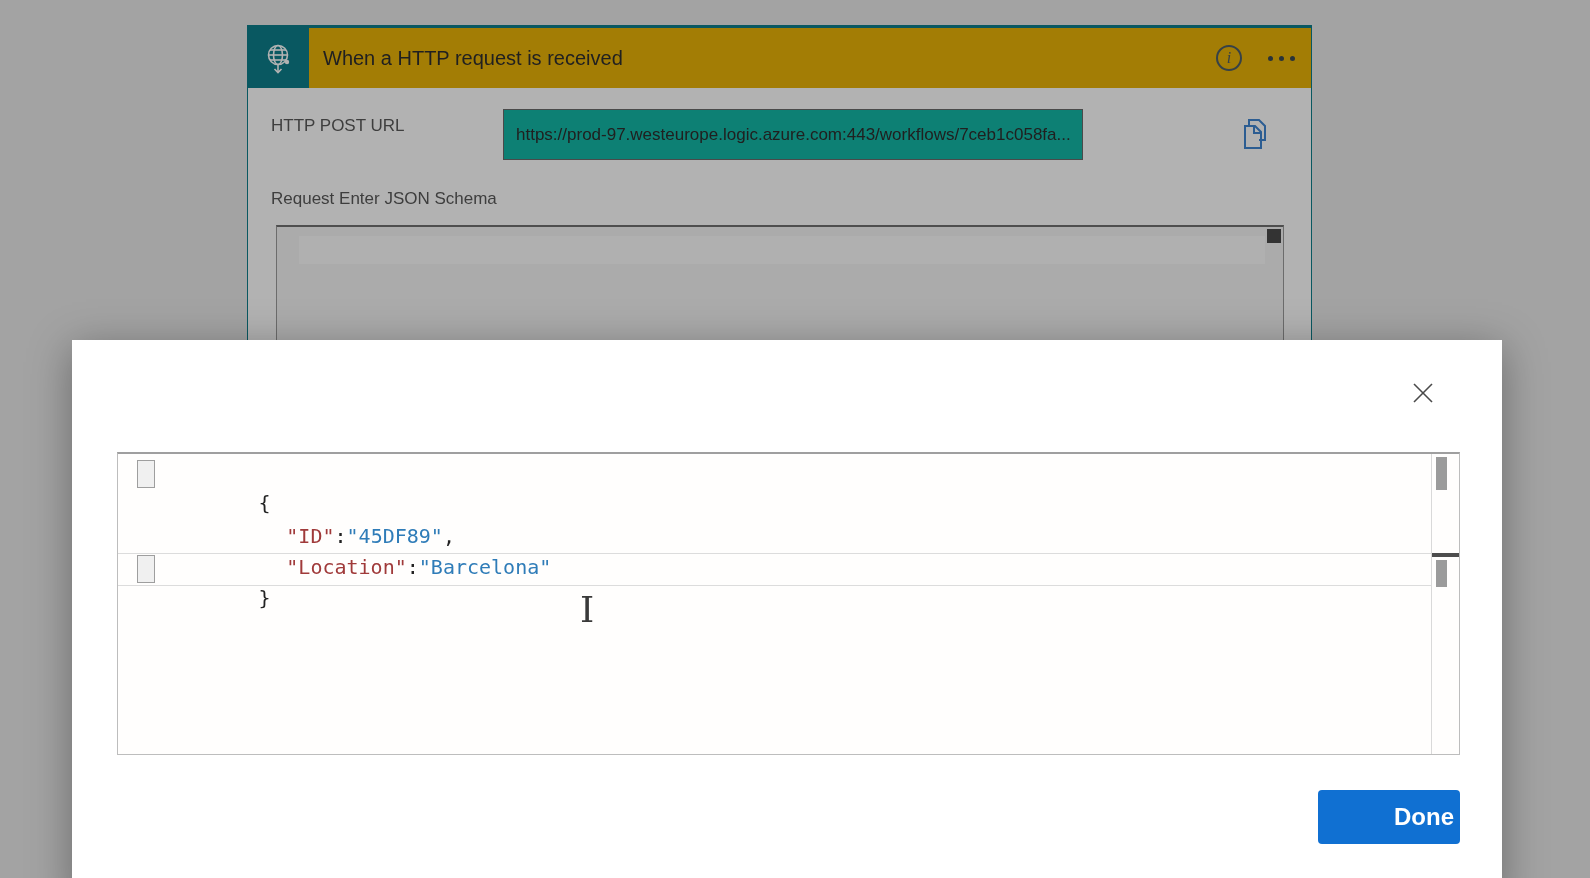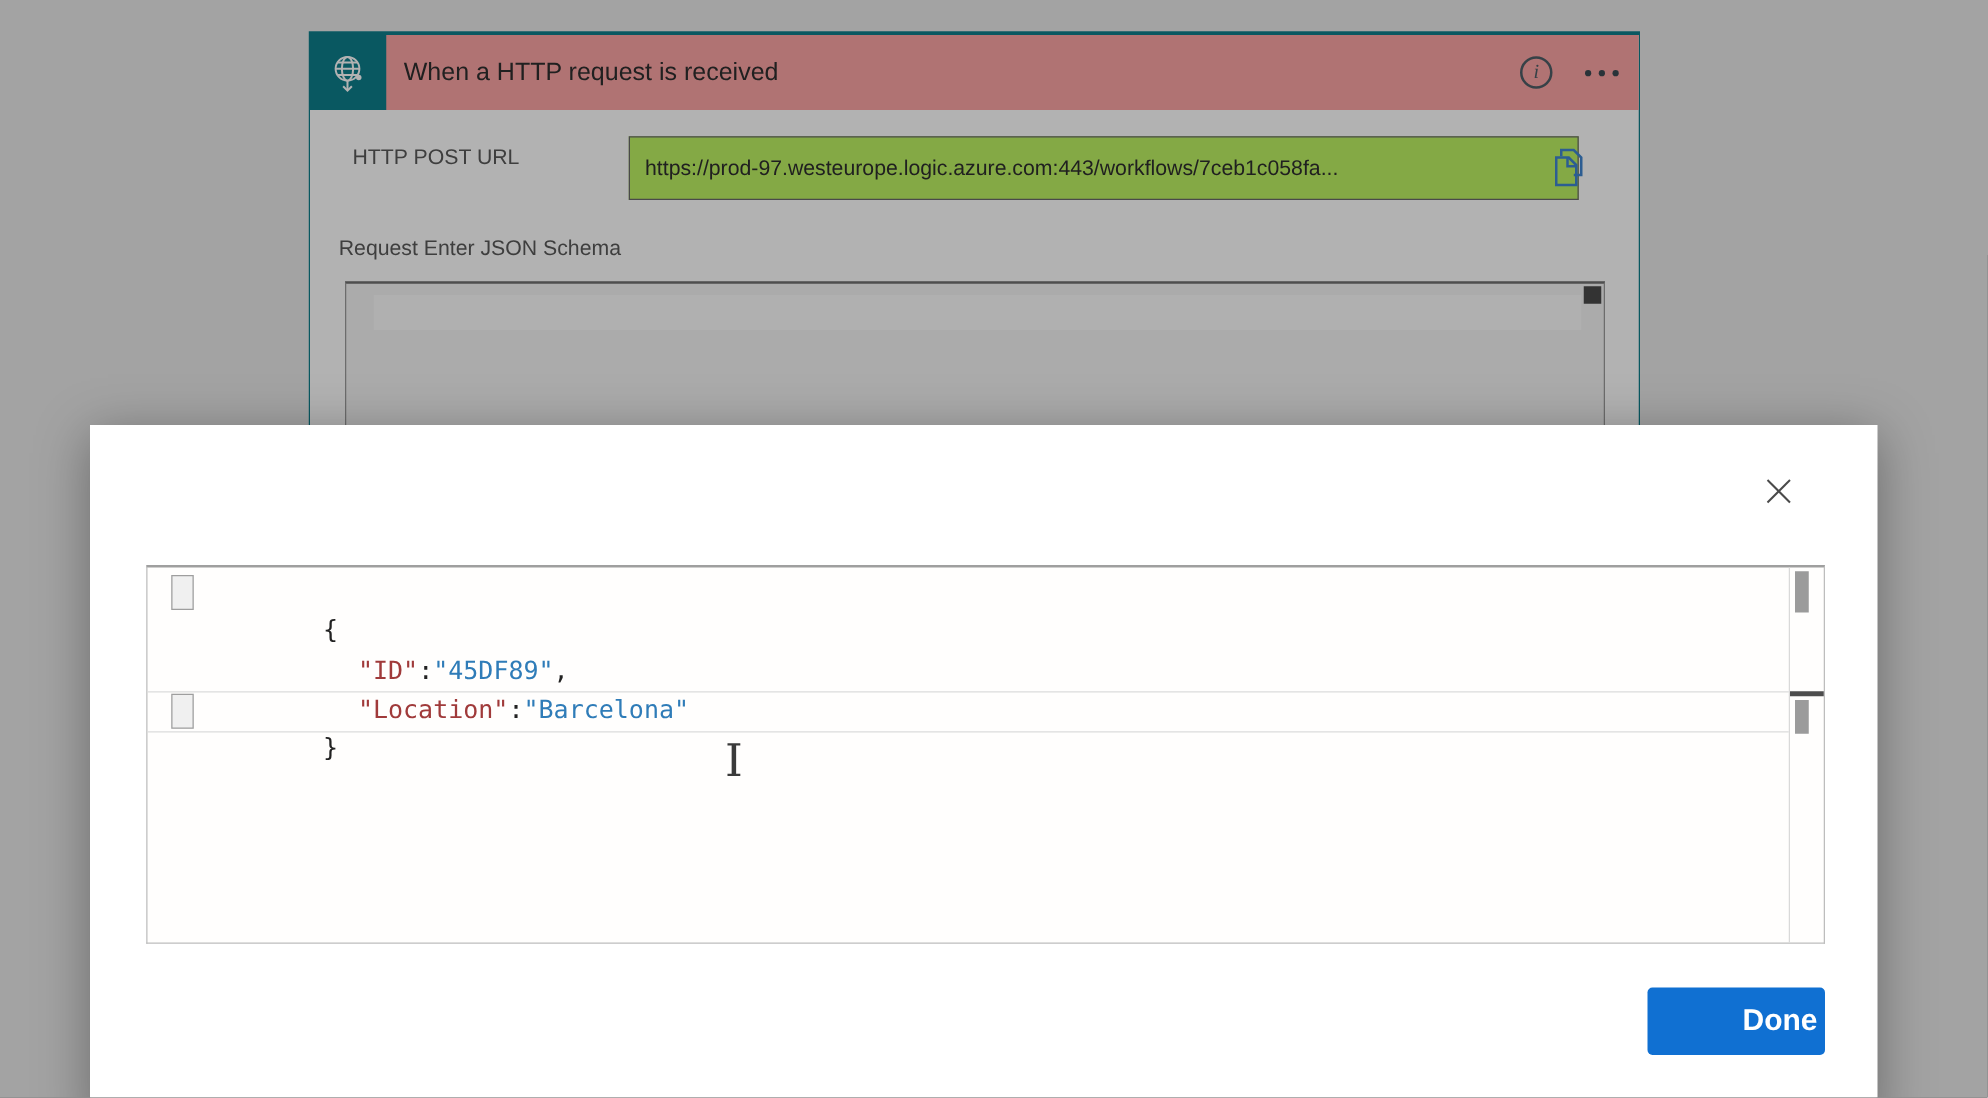--- a/index.html
+++ b/index.html
@@ -1,31 +1,31 @@
 <!DOCTYPE html>
 <html><head>
 <meta charset="utf-8">
 <style>
   html,body{margin:0;padding:0;background:#555;}
   .stage{position:relative;width:1590px;height:878px;overflow:hidden;
          font-family:"Liberation Sans",sans-serif;background:#eaeaea;}
   
   .card{position:absolute;left:247px;top:25px;width:1065px;height:330px;
         background:#ffffff;border:1px solid #0e7f8c;border-top:3px solid #0e7f8c;box-sizing:border-box;}
-  .card-header{position:absolute;left:0;top:0;width:100%;height:60px;background:#fca5a5;display:flex;align-items:center;}
+  .card-header{position:absolute;left:0;top:0;width:100%;height:60px;background:#eab308;display:flex;align-items:center;}
   .icon-block{width:61px;height:60px;background:#0e7f8c;display:flex;align-items:center;justify-content:center;flex:0 0 61px;}
   .card-title{margin-left:14px;font-size:20px;color:#2f2f2f;}
   .hdr-right{position:absolute;right:14px;top:0;height:60px;display:flex;align-items:center;gap:24px;}
   .info-circle{width:26px;height:26px;border:2px solid #4e5e66;border-radius:50%;color:#4e5e66;
                font-size:16px;font-style:italic;display:flex;align-items:center;justify-content:center;font-family:"Liberation Serif",serif;}
   .dots{display:flex;gap:6px;padding:6px 2px;}
   .dots i{width:5px;height:5px;border-radius:50%;background:#3c4a52;display:block;}
-  .url-row-label{position:absolute;left:23px;top:88px;font-size:17px;color:#5a5a5a;margin-left:11px;}
-  .url-input{position:absolute;left:255px;top:81px;width:760px;height:51px;box-sizing:border-box;
-             background:#bef264;border:1px solid #6b6b6b;font-size:17px;color:#2e2e2e;
+  .url-row-label{position:absolute;left:23px;top:88px;font-size:17px;color:#5a5a5a;}
+  .url-input{position:absolute;left:255px;top:81px;width:580px;height:51px;box-sizing:border-box;
+             background:#14b8a6;border:1px solid #6b6b6b;font-size:17px;color:#2e2e2e;
              padding:0 12px;font-family:"Liberation Sans",sans-serif;}
   .copy-btn{position:absolute;left:993px;top:89px;width:34px;height:36px;background:none;border:none;padding:0;cursor:pointer;}
   .schema-label{position:absolute;left:23px;top:161px;font-size:17px;color:#5a5a5a;}
   .schema-box{position:absolute;left:28px;top:197px;width:1008px;height:150px;box-sizing:border-box;
               background:#f5f5f5;border:1px solid #9b9b9b;border-top:2px solid #707070;}
   .schema-line{position:absolute;left:22px;top:9px;width:966px;height:28px;background:#fcfcfc;}
   .schema-thumb{position:absolute;right:2px;top:2px;width:14px;height:14px;background:#4a4a4a;}
   
   .overlay{position:absolute;left:0;top:0;width:1590px;height:878px;background:rgba(0,0,0,0.30);z-index:10;}
   

